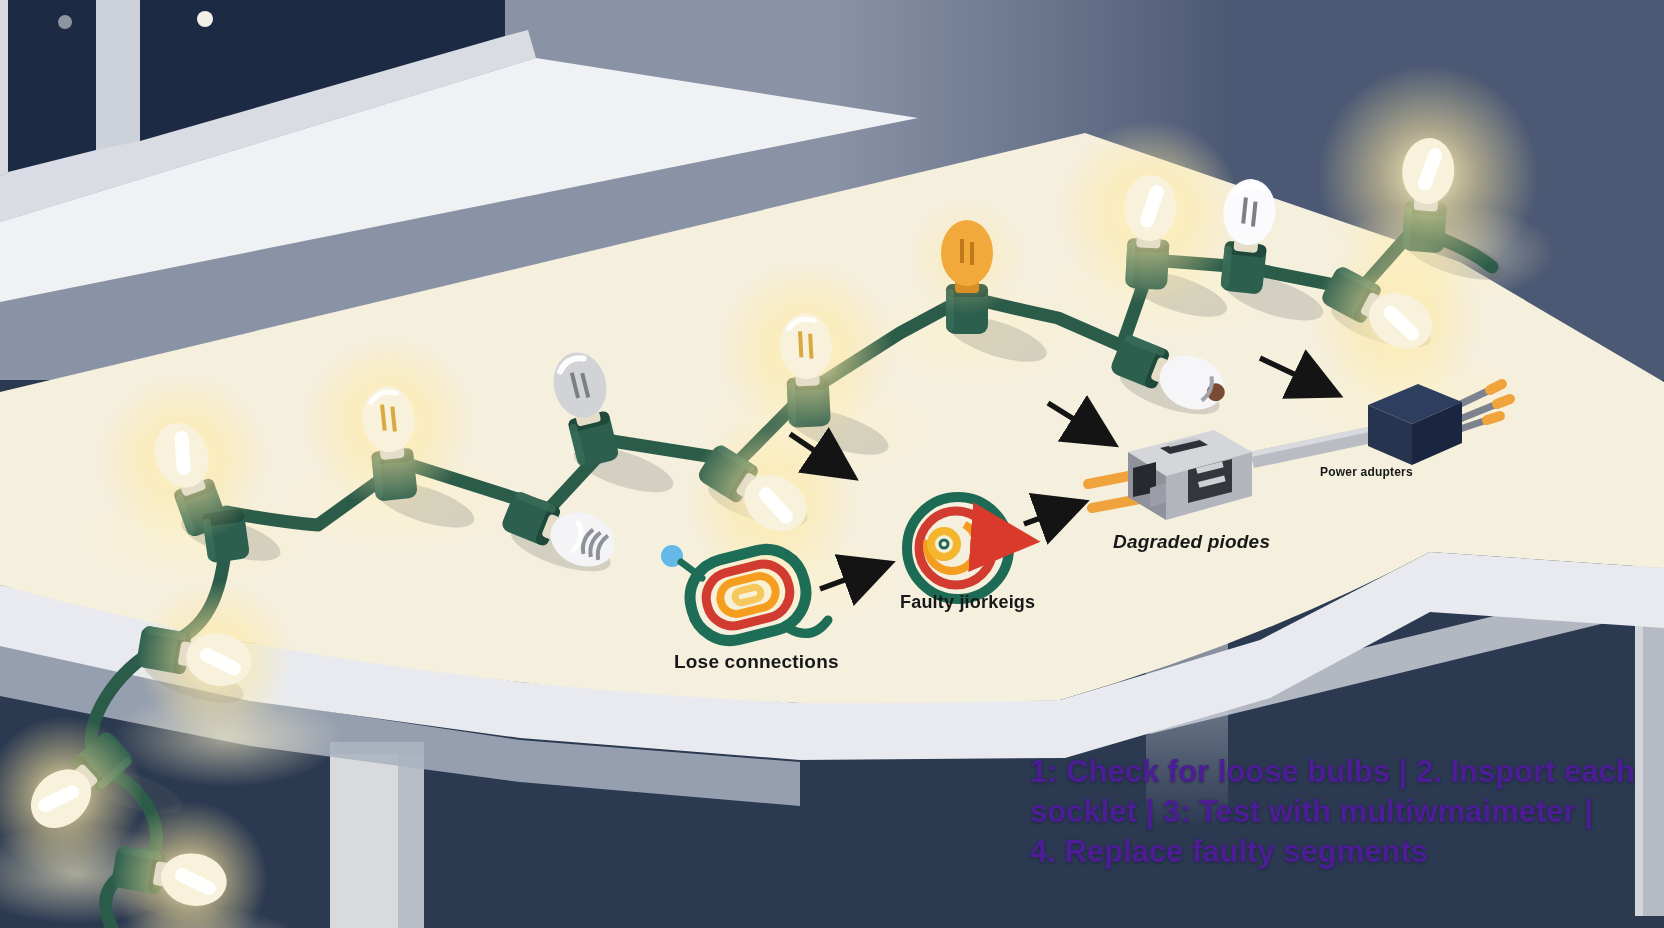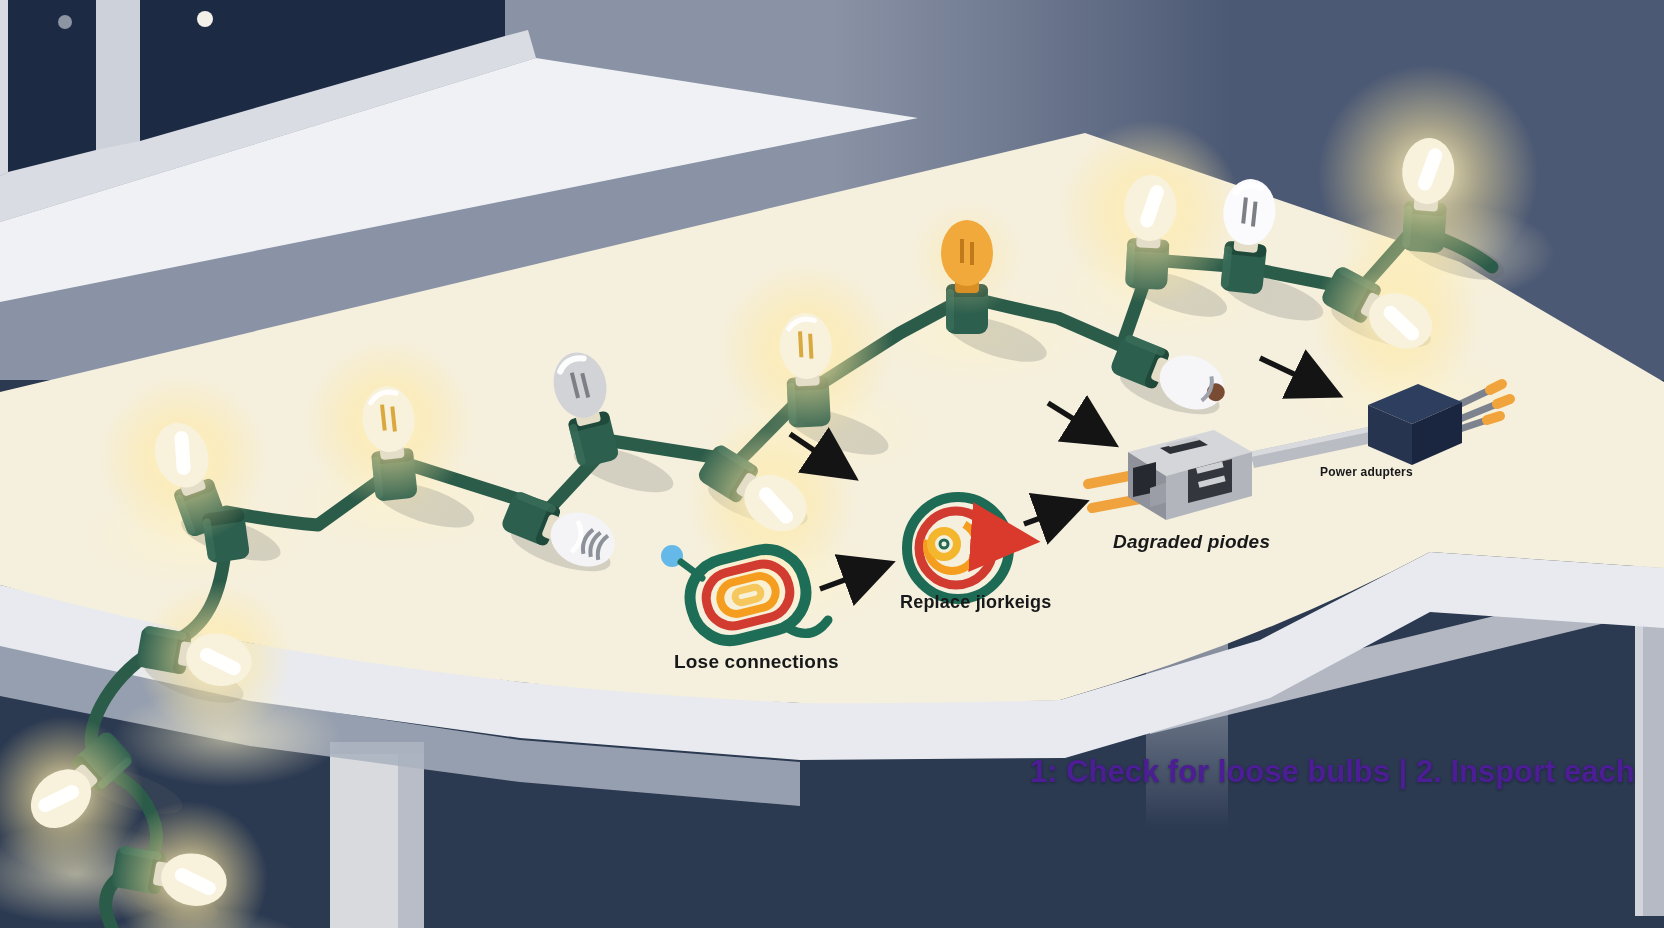--- a/index.html
+++ b/index.html
@@ -360,21 +360,23 @@
   <g id="arrows-layer">
         <line x1="790" y1="434" x2="852" y2="476" stroke="#141414" stroke-width="5.5" marker-end="url(#ah)"></line>
         <line x1="820" y1="589" x2="888" y2="564" stroke="#141414" stroke-width="5.5" marker-end="url(#ah)"></line>
         <line x1="1024" y1="524" x2="1082" y2="503" stroke="#141414" stroke-width="5.5" marker-end="url(#ah)"></line>
         <line x1="1048" y1="403" x2="1112" y2="443" stroke="#141414" stroke-width="5.5" marker-end="url(#ah)"></line>
         <line x1="1260" y1="358" x2="1336" y2="394" stroke="#141414" stroke-width="5.5" marker-end="url(#ah)"></line>
       </g>
 </svg>
 
 <div class="part-label" style="left:674px;top:651px;">Lose connections</div>
-<div class="part-label" style="left:900px;top:592px;font-size:18px;">Replace jiorkeigs</div>
+<div class="part-label" style="left:900px;top:592px;font-size:18px;">Faulty jiorkeigs</div>
 <div class="part-label" style="left:1113px;top:531px;font-style:italic;">Dagraded piodes</div>
 <div class="part-label" style="left:1320px;top:465px;font-size:12px;">Power adupters</div>
 
 <div id="caption">
   <div>1: Check for loose bulbs | 2. Insport each</div>
+  <div>socklet | 3: Test with multiwmaimeter |</div>
+  <div>4. Replace faulty segments</div>
 </div>
 
 </div>
 
 </body></html>

